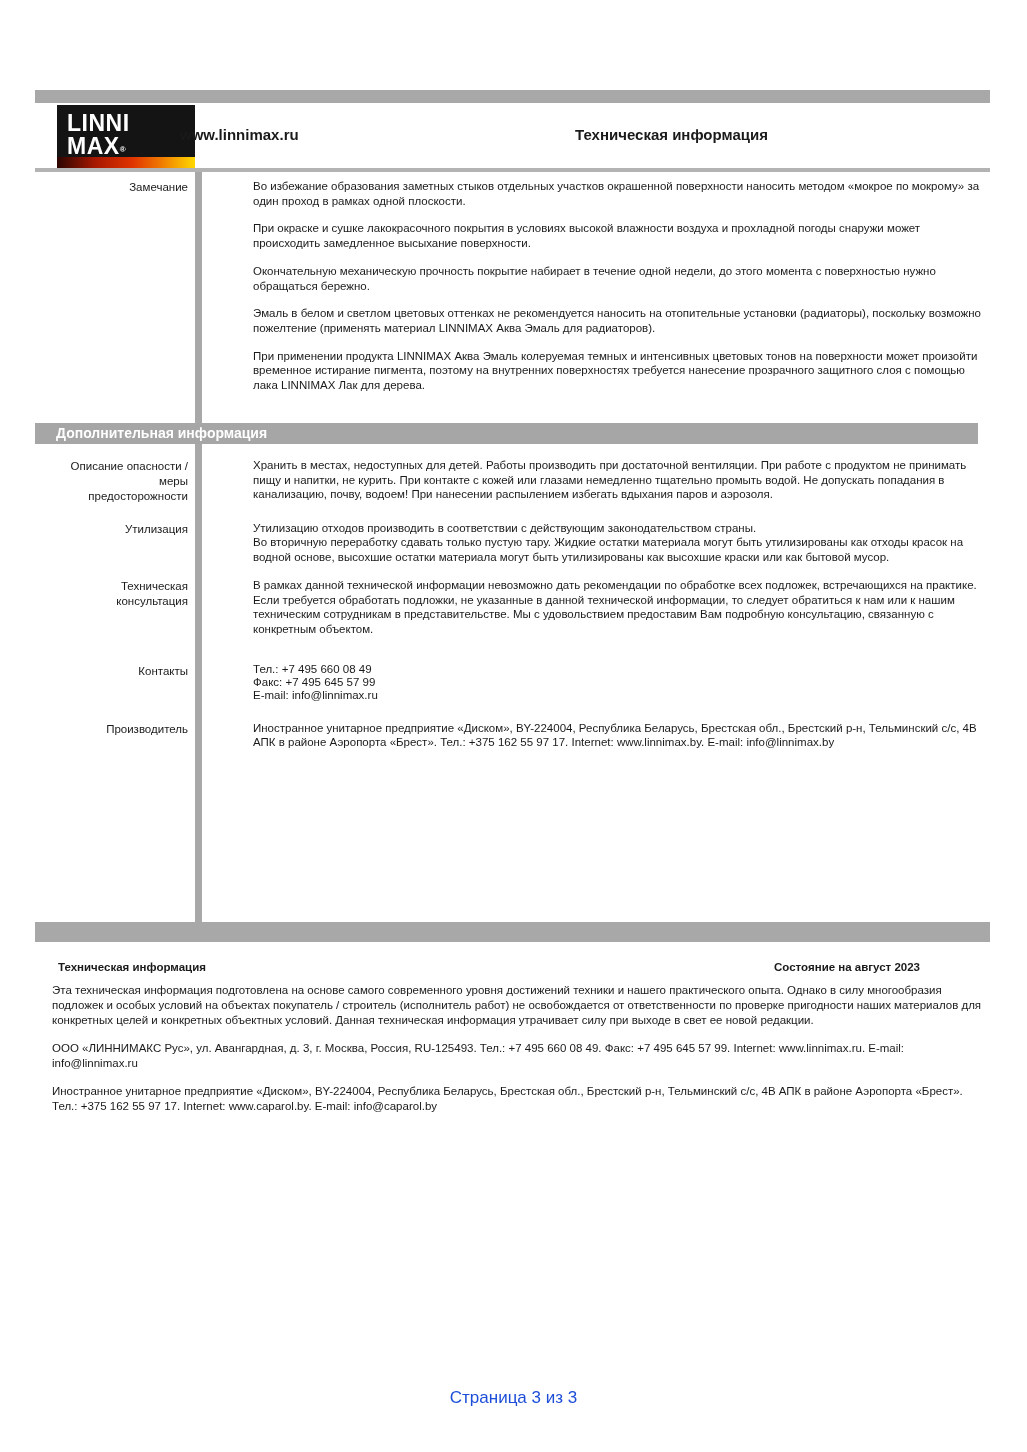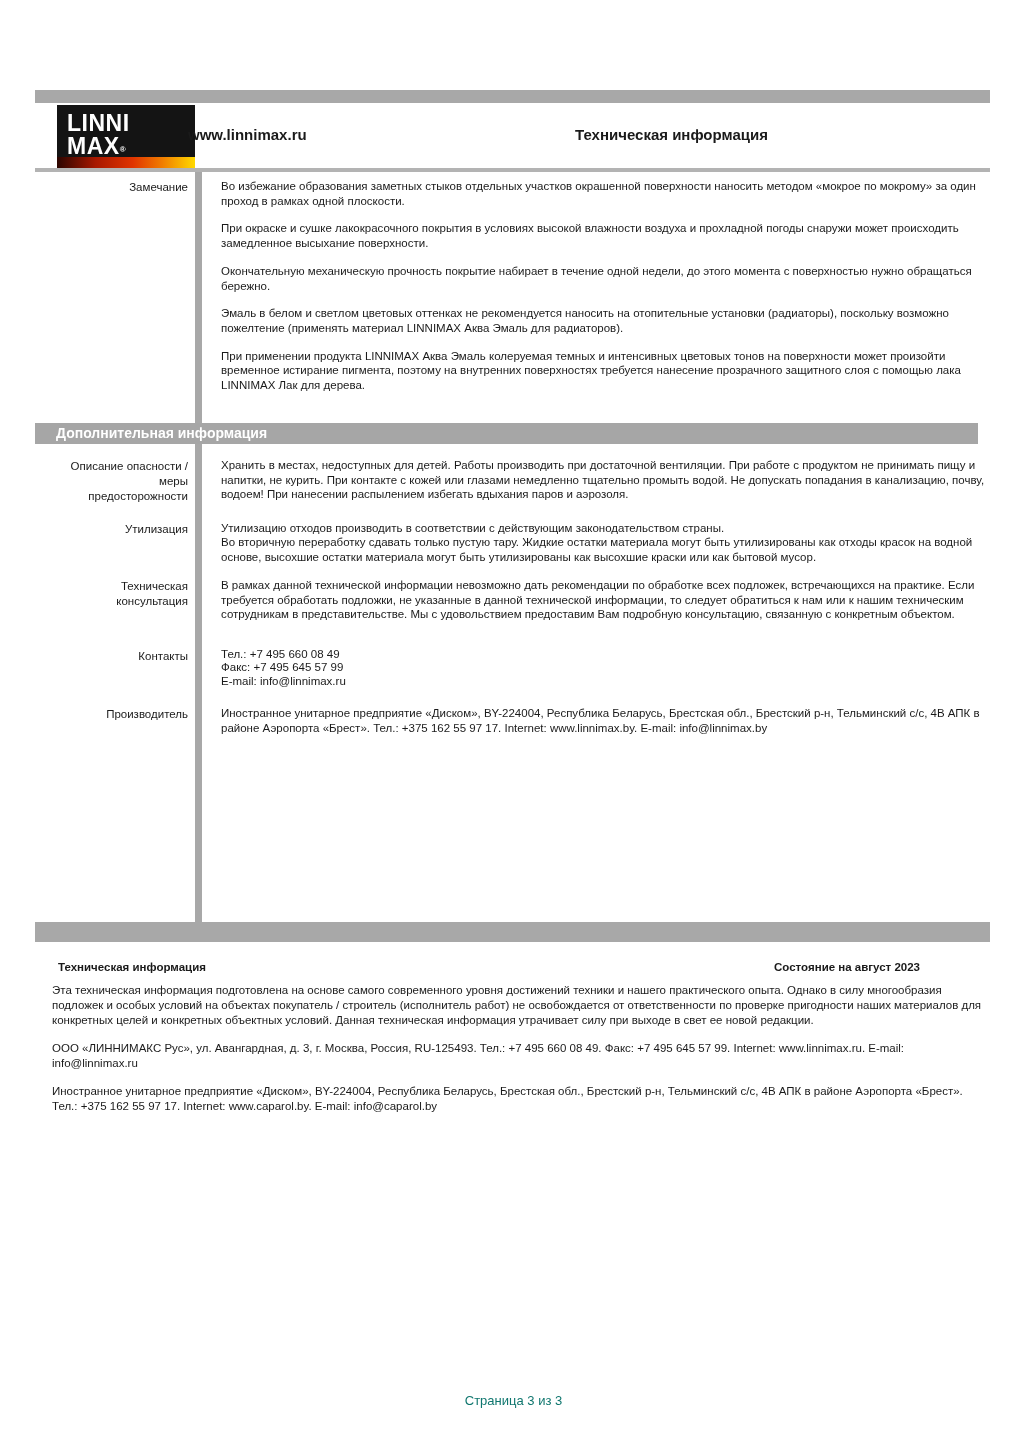--- a/index.html
+++ b/index.html
@@ -22,33 +22,33 @@
   }
   .logo-text {
     padding:7px 0 0 10px; color:#ffffff; font-weight:bold;
     font-size:23px; line-height:0.98; letter-spacing:0.5px;
   }
   .logo-reg { font-size:8px; vertical-align:2px; }
   .logo-grad {
     margin-top:auto; height:11px;
     background:linear-gradient(90deg,#2b0500 0%,#a81800 28%,#e03400 55%,#f07c00 76%,#ffd900 100%);
   }
-  .site-url  { position:absolute; left:153px; top:23px; font-weight:bold; font-size:15px; }
+  .site-url  { position:absolute; left:145px; top:23px; font-weight:bold; font-size:15px; }
   .doc-type  { position:absolute; left:540px; top:23px; font-weight:bold; font-size:15px; }
   .header-rule { margin:0 37px 0 35px; height:4px; background:#b3b3b3; }
 
   .content-wrap { position:relative; margin:0 37px 0 35px; height:750px; }
   .v-divider { position:absolute; left:160px; top:0; bottom:0; width:7px; background:#a8a8a8; }
 
   .info-row { display:flex; }
   .row-label {
     flex:none; width:123px; padding-left:30px;
     text-align:right; font-size:11.5px; line-height:1.3; padding-top:1px;
   }
-  .row-text { margin-left:33px; flex:1; font-size:11.5px; line-height:1.28; }
+  .row-text { margin-left:65px; flex:1; font-size:11.5px; line-height:1.28; }
   .row-text p { margin:0 0 13px 0; }
   .row-text p:last-child { margin-bottom:0; }
   .row-text.tight p { margin-bottom:0; }
   .notes-row { padding-top:7px; }
 
   .section-bar {
     position:relative; z-index:1;
     height:21px; margin:30px 12px 14px 0;
     background:#a6a6a6; color:#ffffff;
     font-weight:bold; font-size:14px;
@@ -62,21 +62,21 @@
   .contact-line { line-height:1.16; }
 
   .bottom-bar { margin:0 37px 0 35px; height:20px; background:#a8a8a8; }
 
   .footer { margin:19px 42px 0 52px; font-size:11.5px; }
   .footer-head { display:flex; justify-content:space-between; font-weight:bold; margin:0 65px 10px 6px; }
   .footer p { margin:0 0 13px 0; line-height:1.3; }
 
   .page-number {
     position:absolute; bottom:44px; left:0; right:0;
-    text-align:center; font-size:13px; color:#0f766e;
+    text-align:center; font-size:17px; color:#1d4ed8;
   }
 </style>
 </head>
 <body>
 
 <div class="page">
 
   <div class="top-bar"></div>
 
   <div class="header">

